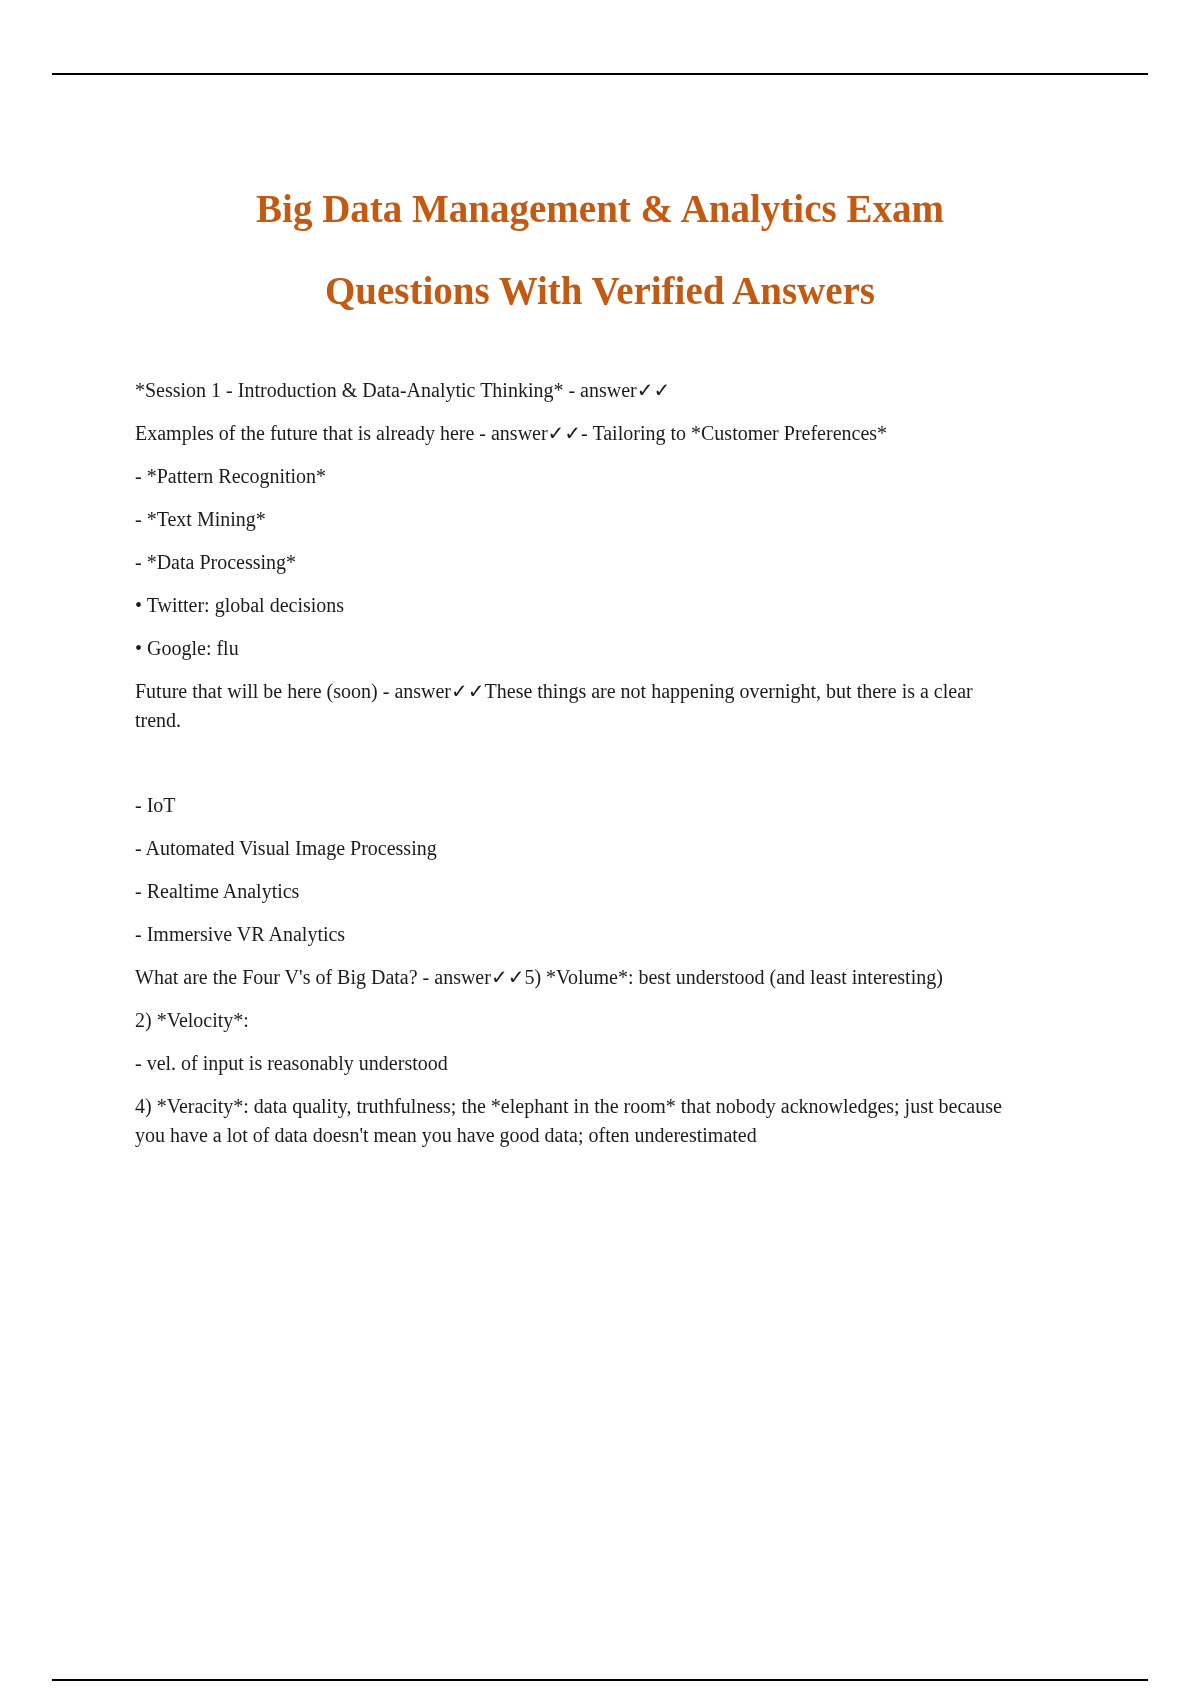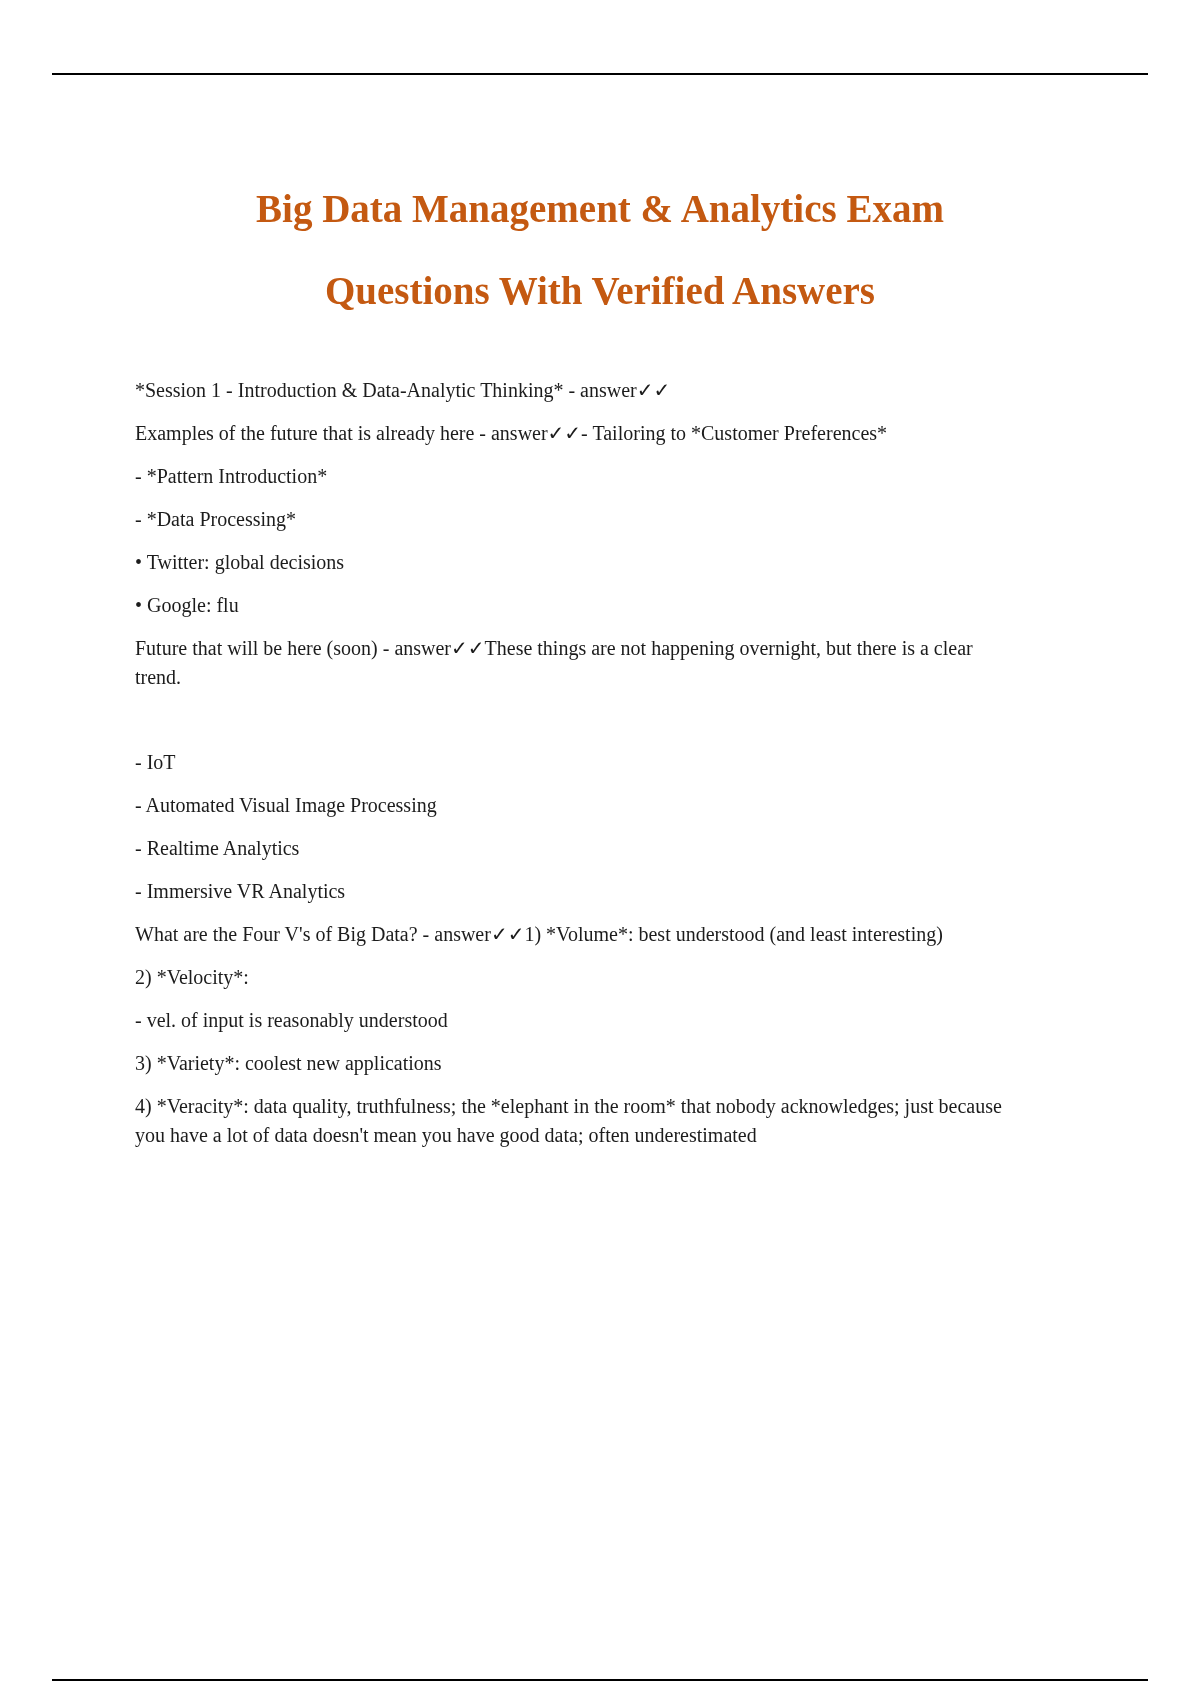--- a/index.html
+++ b/index.html
@@ -59,31 +59,31 @@
   <div class="rule top"></div>
 
   <h1 class="title">
     <span class="title-line">Big Data Management &amp; Analytics Exam</span>
     <span class="title-line">Questions With Verified Answers</span>
   </h1>
 
   <div class="content">
     <p class="para">*Session 1 - Introduction &amp; Data-Analytic Thinking* - answer✓✓</p>
     <p class="para">Examples of the future that is already here - answer✓✓- Tailoring to *Customer Preferences*</p>
-    <p class="para">- *Pattern Introduction*</p>
+    <p class="para">- *Pattern Recognition*</p>
+    <p class="para">- *Text Mining*</p>
     <p class="para">- *Data Processing*</p>
     <p class="para">• Twitter: global decisions</p>
     <p class="para">• Google: flu</p>
     <p class="para">Future that will be here (soon) - answer✓✓These things are not happening overnight, but there is a clear trend.</p>
     <p class="para gap-before">- IoT</p>
     <p class="para">- Automated Visual Image Processing</p>
     <p class="para">- Realtime Analytics</p>
     <p class="para">- Immersive VR Analytics</p>
-    <p class="para">What are the Four V's of Big Data? - answer✓✓1) *Volume*: best understood (and least interesting)</p>
+    <p class="para">What are the Four V's of Big Data? - answer✓✓5) *Volume*: best understood (and least interesting)</p>
     <p class="para">2) *Velocity*:</p>
     <p class="para">- vel. of input is reasonably understood</p>
-    <p class="para">3) *Variety*: coolest new applications</p>
     <p class="para">4) *Veracity*: data quality, truthfulness; the *elephant in the room* that nobody acknowledges; just because you have a lot of data doesn't mean you have good data; often underestimated</p>
   </div>
 
   <div class="rule bottom"></div>
 
 </div>
 
 </body></html>

